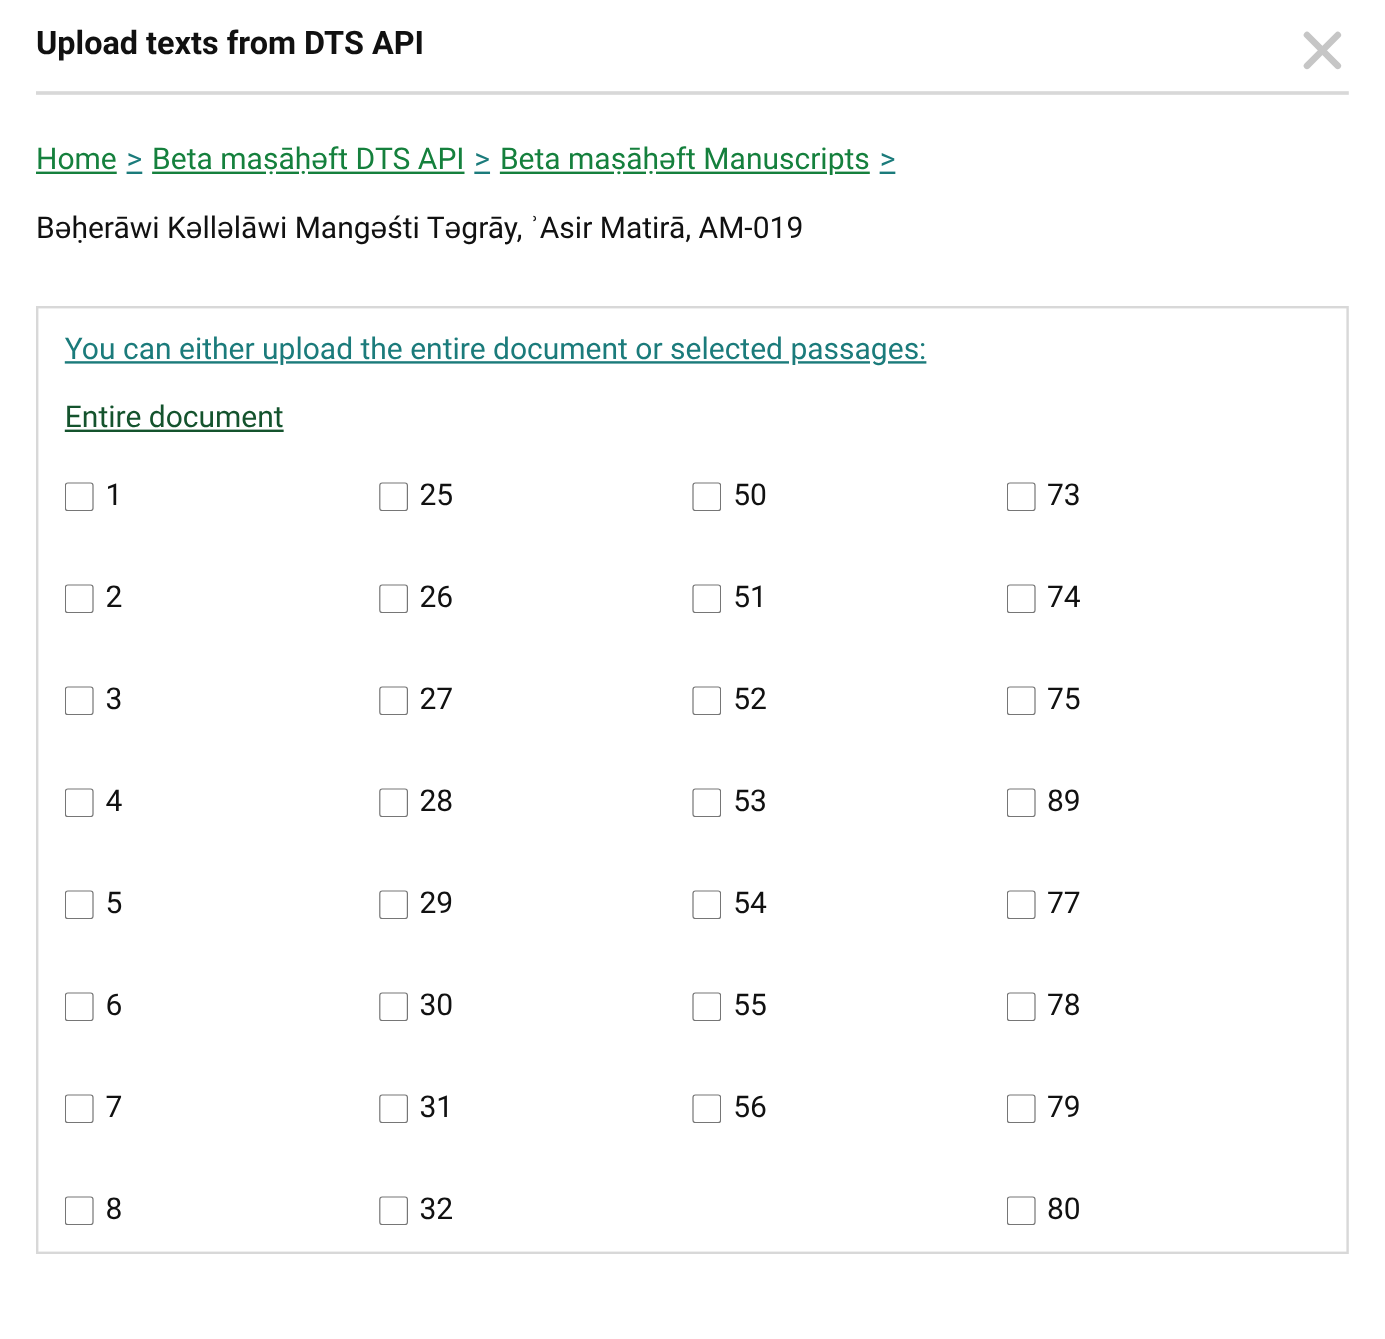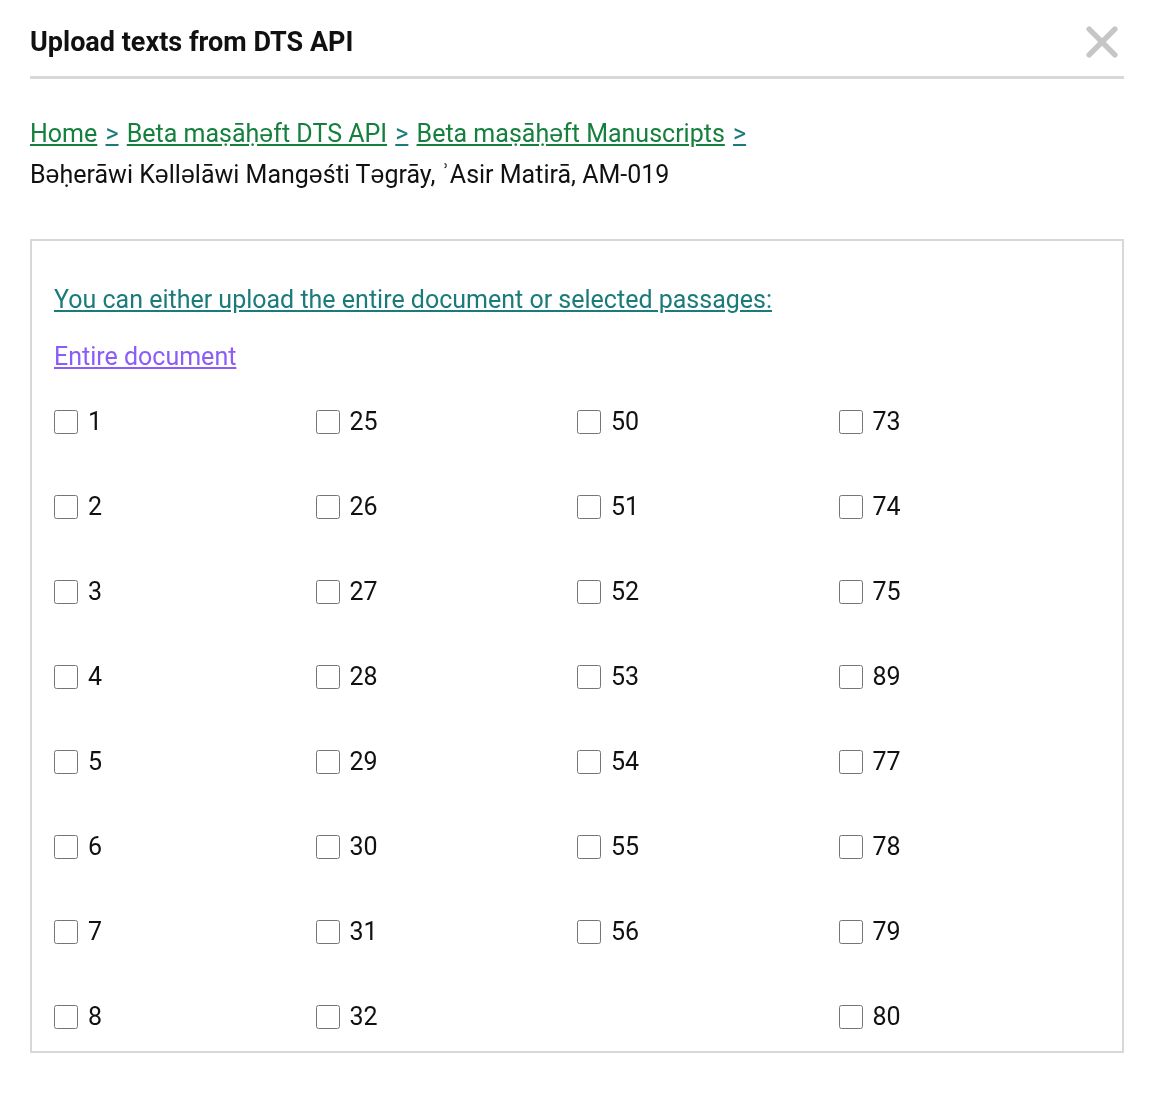--- a/index.html
+++ b/index.html
@@ -10,21 +10,21 @@
     body {
       font-family: -apple-system, BlinkMacSystemFont, "Segoe UI", Roboto, "Helvetica Neue", Arial, sans-serif;
       background: #fff;
       color: #1a1a1a;
       padding: 20px 30px;
       width: 1154px;
     }
     .header {
       display: flex;
       justify-content: space-between;
-      align-items: center;
+      align-items: flex-start;
       padding-bottom: 12px;
       border-bottom: 3px solid #d8d8d8;
     }
     .header-title {
       font-size: 27px;
       font-weight: 700;
       color: #111;
     }
     .close-icon {
       width: 44px;
@@ -46,38 +46,38 @@
     }
     .breadcrumb-sep {
       color: #1b7b7b;
       text-decoration: underline;
       margin: 0 2px;
     }
     .breadcrumb-item {
       white-space: nowrap;
     }
     .doc-title {
-      margin-top: 12px;
+      margin-top: 28px;
       font-size: 25px;
       color: #111;
     }
     .fieldset {
       margin-top: 50px;
       border: 2px solid #d8d8d8;
-      padding: 44px 22px 20px 22px;
+      padding: 20px 22px 20px 22px;
     }
     .legend {
       font-size: 25px;
       color: #1b7b7b;
       text-decoration: underline;
       margin-bottom: 28px;
     }
     .entire-doc-link {
       font-size: 25px;
-      color: #8b5cf6;
+      color: #14532d;
       text-decoration: underline;
       margin-bottom: 36px;
       display: inline-block;
       cursor: pointer;
     }
     .columns {
       display: flex;
       gap: 0;
     }
     .column {

